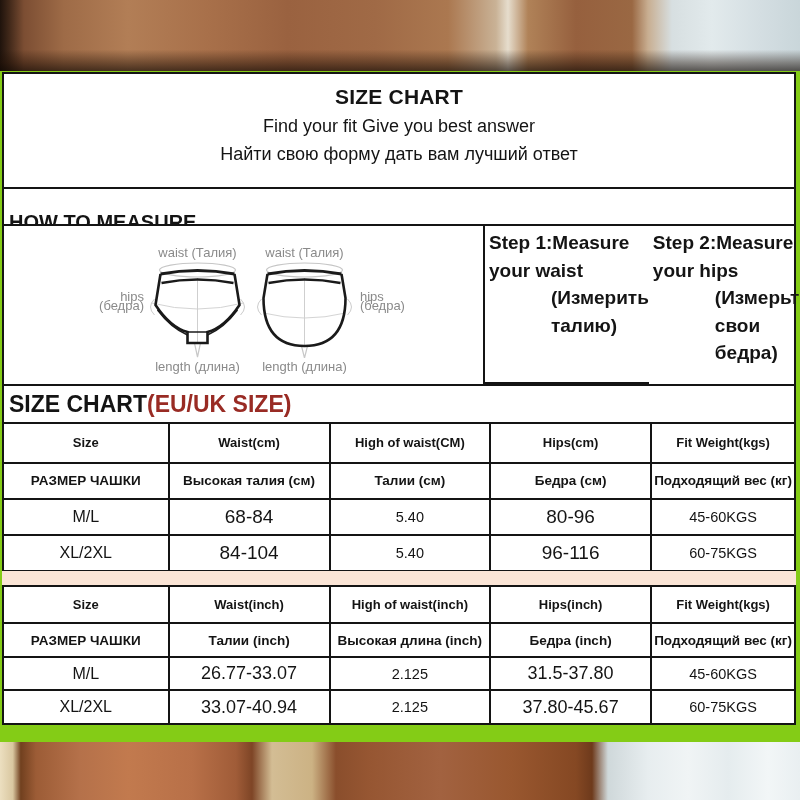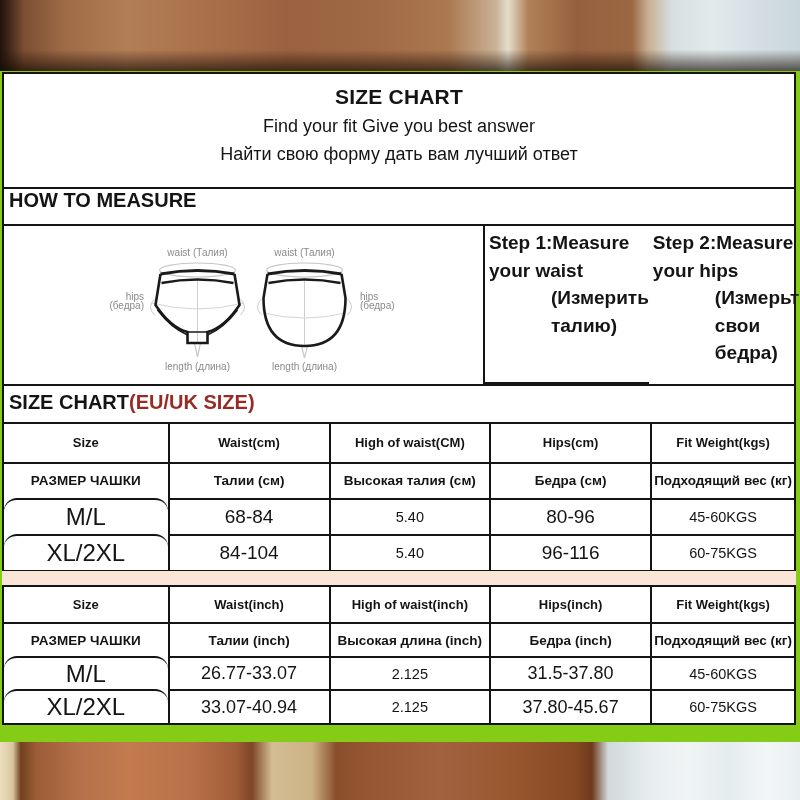--- a/index.html
+++ b/index.html
@@ -29,48 +29,48 @@
         #e5ecee 91%, #f2f6f7 96%, #e9eff1 100%);
   }
 
   
   .box { position:absolute; left:2px; width:794px; background:#fff; border:2px solid #141414; }
 
   .title-box { top:72px; height:117px; display:flex; flex-direction:column; align-items:center; padding-top:11px; }
   .title-box .t-main { font-weight:700; font-size:21px; letter-spacing:.2px; }
   .title-box .t-sub  { font-size:18px; margin-top:7px; }
 
-  .htm-bar { top:187px; height:39px; font-weight:700; font-size:20px; padding:0 0 0 5px; }
+  .htm-bar { top:187px; height:39px; font-weight:700; font-size:20px; padding:22px 0 0 5px; }
 
   .measure { top:224px; height:162px; }
   .steps { position:absolute; left:479px; top:0; right:0; bottom:0; border-left:2px solid #141414; display:flex; flex-direction:row; }
   .step { flex:1; padding:3px 0 0 4px; font-weight:700; font-size:19px; line-height:1.45; }
   .step:first-child { border-bottom:2px solid #141414; }
   .step .ru { display:block; padding-left:62px; }
 
   
-  .diagram-lbl { position:absolute; font-size:10px; color:#8a8a8a; line-height:9px; }
+  .diagram-lbl { position:absolute; font-size:13px; color:#8a8a8a; line-height:9px; }
   .garment { position:absolute; width:105px; height:100px; }
 
-  .euuk-bar { top:384px; height:48px; font-weight:700; font-size:20px; padding:5px 4px 0 5px; }
+  .euuk-bar { top:384px; height:48px; font-weight:700; font-size:23px; padding:5px 4px 0 5px; }
   .euuk-bar .red { color:#992b24; }
 
   
   .sctable { position:absolute; left:2px; width:794px; display:grid;
     grid-template-columns:20.7% 20.4% 20.3% 20.4% 18.2%;
     border:2px solid #141414; background:#fff; }
   .t1 { top:422px; height:150px; grid-template-rows:1.05fr 1fr 1fr 1fr; }
   .t2 { top:585px; height:140px; grid-template-rows:1.05fr 1fr 1fr 1fr; }
   .cell { display:flex; align-items:center; justify-content:center; text-align:center;
     border-left:2px solid #141414; border-top:2px solid #141414; }
   .cell:nth-child(-n+5) { border-top:none; }
   .cell:nth-child(5n+1) { border-left:none; }
   .th   { font-weight:700; font-size:13px; }
   .thru { font-weight:700; font-size:13.5px; }
-  .d-size { font-size:24px;border-radius:13px; }
+  .d-size { font-size:16px; }
   .d-lg { font-size:19px; }
   .d-lg2 { font-size:18px; }
   .d-md { font-size:14.5px; }
 
   .pink-band { position:absolute; left:2px; top:571px; width:794px; height:15px; background:#fbe5d6; }
 </style>
 </head>
 <body>
 
 <div id="screen">
@@ -138,22 +138,22 @@
   </div>
 
   <div class="sctable t1">
     <div class="cell th">Size</div>
     <div class="cell th">Waist(cm)</div>
     <div class="cell th">High of waist(CM)</div>
     <div class="cell th">Hips(cm)</div>
     <div class="cell th">Fit  Weight(kgs)</div>
 
     <div class="cell thru">РАЗМЕР ЧАШКИ</div>
+    <div class="cell thru">Высокая талия (см)</div>
     <div class="cell thru">Талии (см)</div>
-    <div class="cell thru">Высокая талия (см)</div>
     <div class="cell thru">Бедра (см)</div>
     <div class="cell thru">Подходящий вес (кг)</div>
 
     <div class="cell d-size">M/L</div>
     <div class="cell d-lg">68-84</div>
     <div class="cell d-md">5.40</div>
     <div class="cell d-lg">80-96</div>
     <div class="cell d-md">45-60KGS</div>
 
     <div class="cell d-size">XL/2XL</div>

